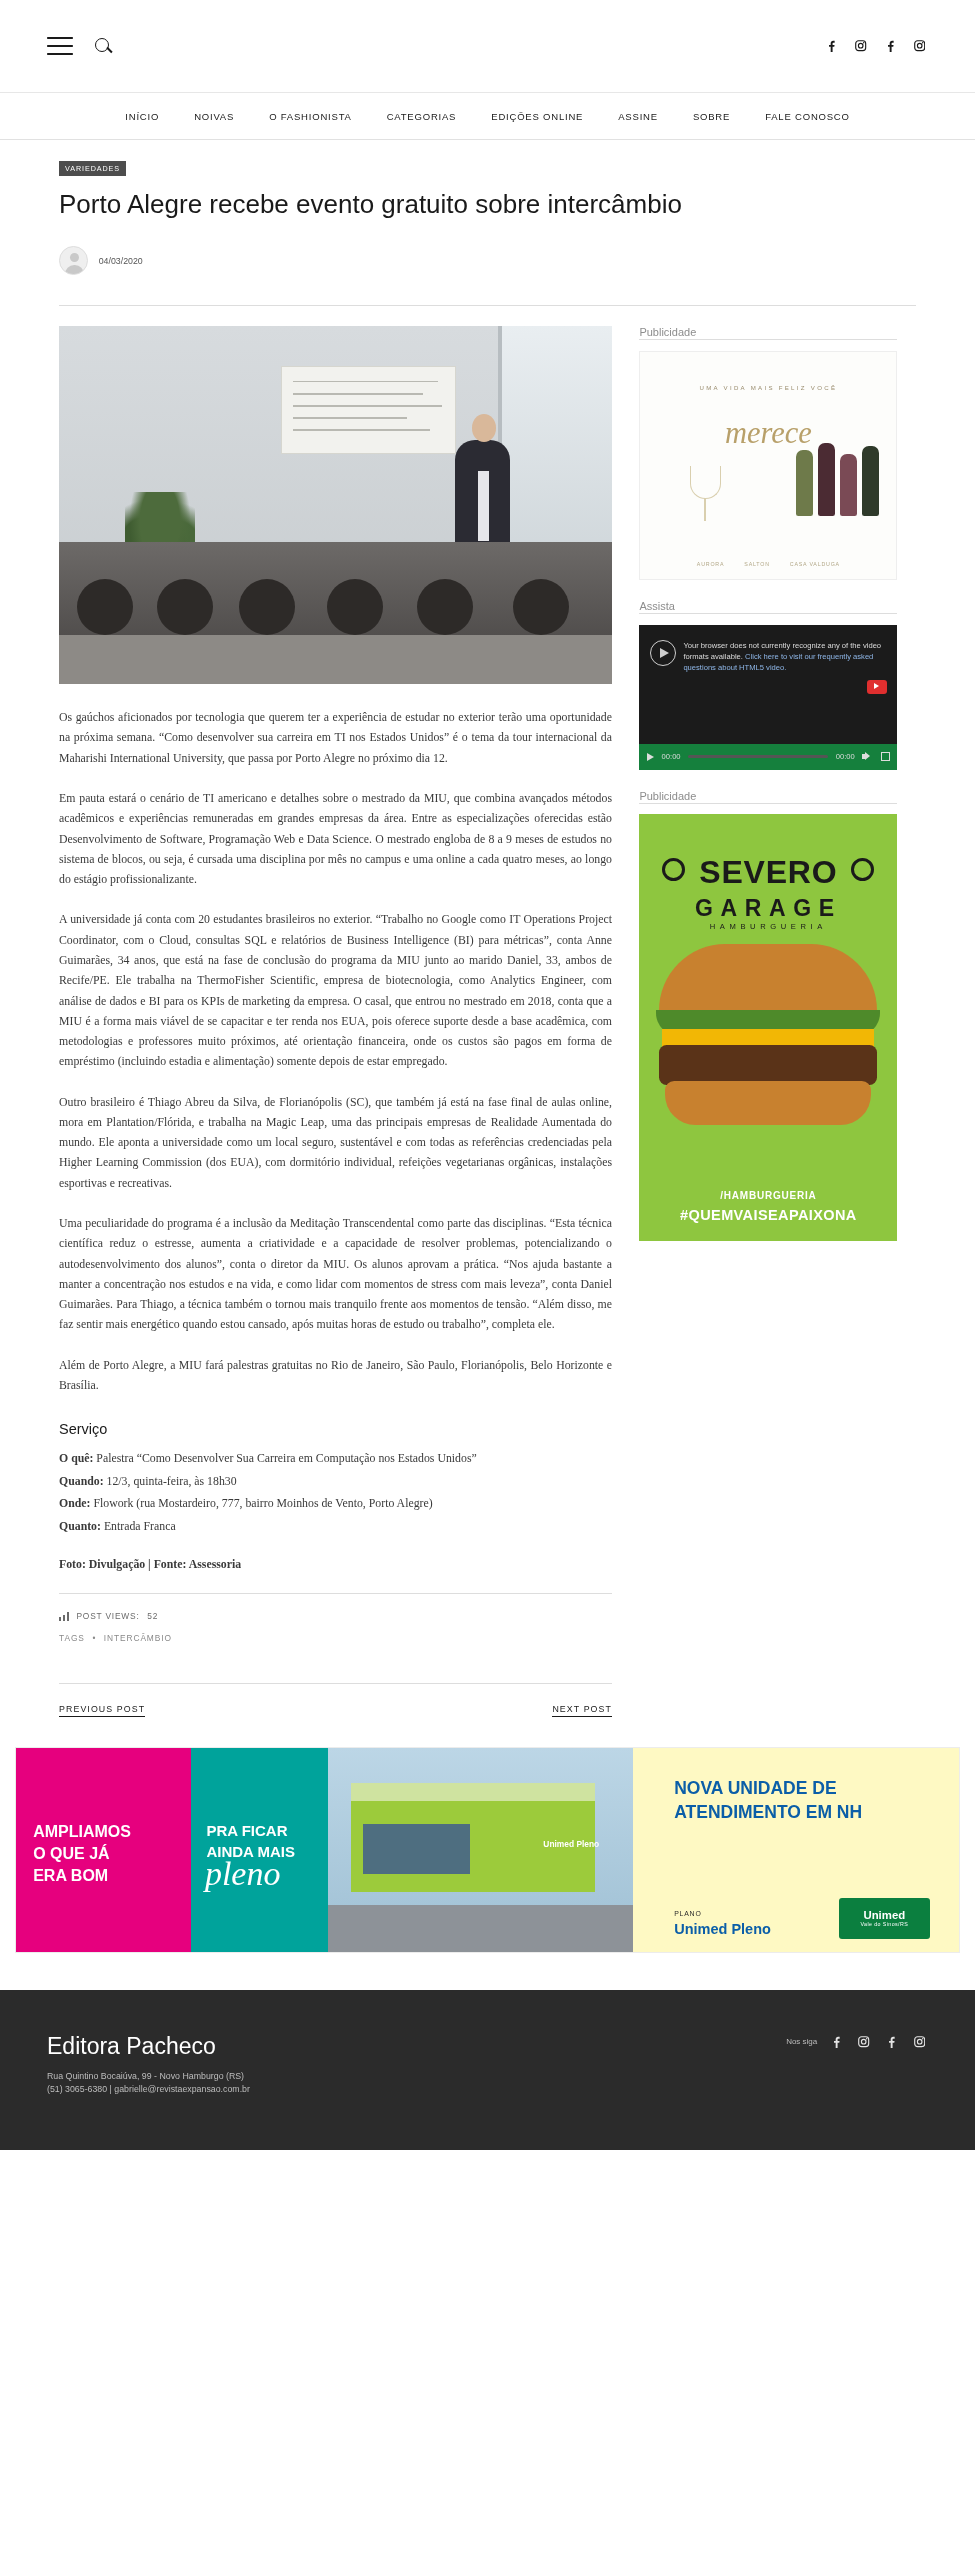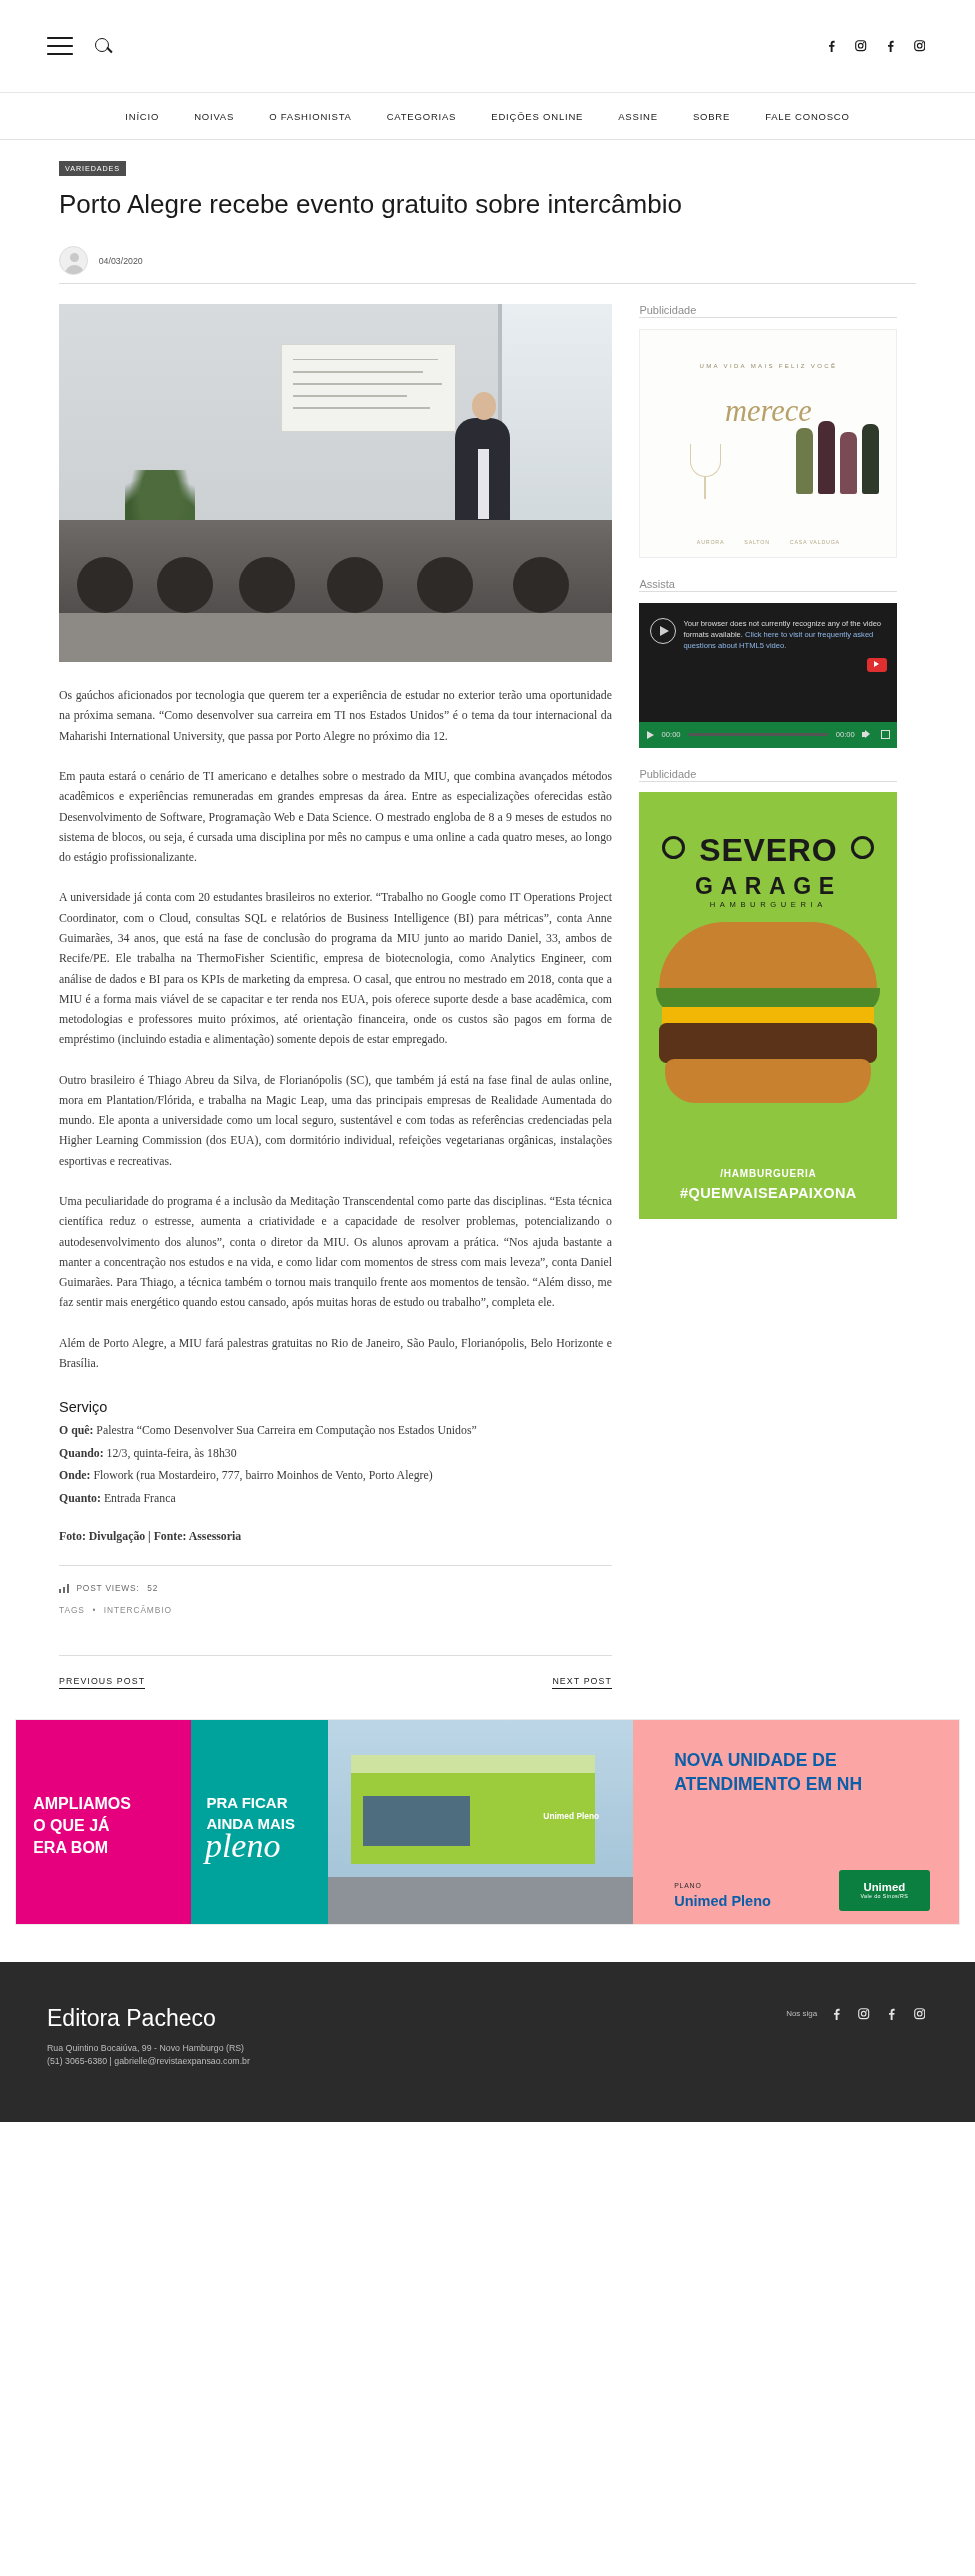--- a/index.html
+++ b/index.html
@@ -72,21 +72,21 @@
     display:inline-block; background:#4d4d4d; color:#fff;
     font-family:"Liberation Sans", sans-serif; font-size:7.2px; letter-spacing:0.9px;
     padding:3px 6.1px; margin-top:21.3px;
   }
   h1.title {
     font-family:"Liberation Sans", sans-serif;
     font-weight:400; font-size:26px; line-height:1.28; color:#1a1a1a;
     margin:12.2px 0 0; max-width:686px;
   }
   .meta {
-    margin-top:24.4px; padding-bottom:8px;
+    margin-top:24.4px; padding-bottom:30px;
     display:flex; align-items:center; gap:10.7px;
     border-bottom:0.8px solid #ddd;
   }
   .avatar {
     width:29px; height:29px; border-radius:50%; background:#efefef; border:0.8px solid #ddd;
     position:relative; overflow:hidden;
   }
   .avatar::before { content:""; position:absolute; left:10px; top:6.1px; width:9.1px; height:9.1px; border-radius:50%; background:#c9c9c9; }
   .avatar::after { content:""; position:absolute; left:5.3px; top:17.5px; width:18.3px; height:10.7px; border-radius:9.1px 9.1px 0 0; background:#c9c9c9; }
   .meta .date { font-family:"Liberation Sans", sans-serif; font-size:8.8px; color:#555; }
@@ -141,21 +141,21 @@
   .hero .desk {
     position:absolute; left:0; right:0; bottom:0; height:49px; background:#8d8a86;
   }
 
   .para {
     font-size:11.8px; line-height:1.72; color:#3a3a3a; margin:20px 0 0; text-align:justify;
   }
   .para.first { margin-top:23px; }
   h3.sub {
     font-family:"Liberation Sans", sans-serif; font-size:14.5px; font-weight:400;
-    color:#1a1a1a; margin:26px 0 4px;
+    color:#1a1a1a; margin:26px 0 10px;
   }
   .svc { font-size:11.8px; line-height:1.9; color:#3a3a3a; }
   .svc b { font-weight:700; }
   .credit { font-size:11.8px; font-weight:700; margin-top:20px; color:#3a3a3a; }
 
   .views {
     margin-top:21.3px; padding-top:17px; border-top:0.8px solid #ddd;
     font-family:"Liberation Sans", sans-serif; font-size:8.4px; letter-spacing:0.8px; color:#6b6b6b;
     display:flex; align-items:center; gap:7.6px;
   }
@@ -301,21 +301,21 @@
   .bn-b .p {
     position:absolute; left:13.7px; top:107px; color:#fff;
     font-family:"Liberation Serif", serif; font-style:italic; font-size:34px;
   }
   .bn-c { width:305px; background:linear-gradient(#bcd6e6,#9fc0d4); position:relative; overflow:hidden; }
   .bn-c .bld { position:absolute; left:23px; top:53px; width:244px; height:91px; background:#9ccb3b; }
   .bn-c .bld2 { position:absolute; left:23px; top:35px; width:244px; height:21.3px; background:#cfe3a0; }
   .bn-c .glass { position:absolute; left:35px; top:76px; width:107px; height:50px; background:#4e6e80; }
   .bn-c .sign { position:absolute; right:34px; top:91px; color:#fff; font-family:"Liberation Sans", sans-serif; font-size:8.4px; font-weight:700; }
   .bn-c .road { position:absolute; left:0; right:0; bottom:0; height:47px; background:#8d9298; }
-  .bn-d { flex:1; background:#fca5a5; position:relative; }
+  .bn-d { flex:1; background:#fef9c3; position:relative; }
   .bn-d .t {
     position:absolute; left:41px; top:29px; right:15.2px; color:#0b5ea8;
     font-family:"Liberation Sans", sans-serif; font-weight:700; font-size:17.5px; line-height:1.35;
   }
   .bn-d .plan {
     position:absolute; left:41px; bottom:35px;
     font-family:"Liberation Sans", sans-serif; font-size:6.9px; color:#2a2a2a; letter-spacing:0.8px;
   }
   .bn-d .pleno {
     position:absolute; left:41px; bottom:15.2px;

